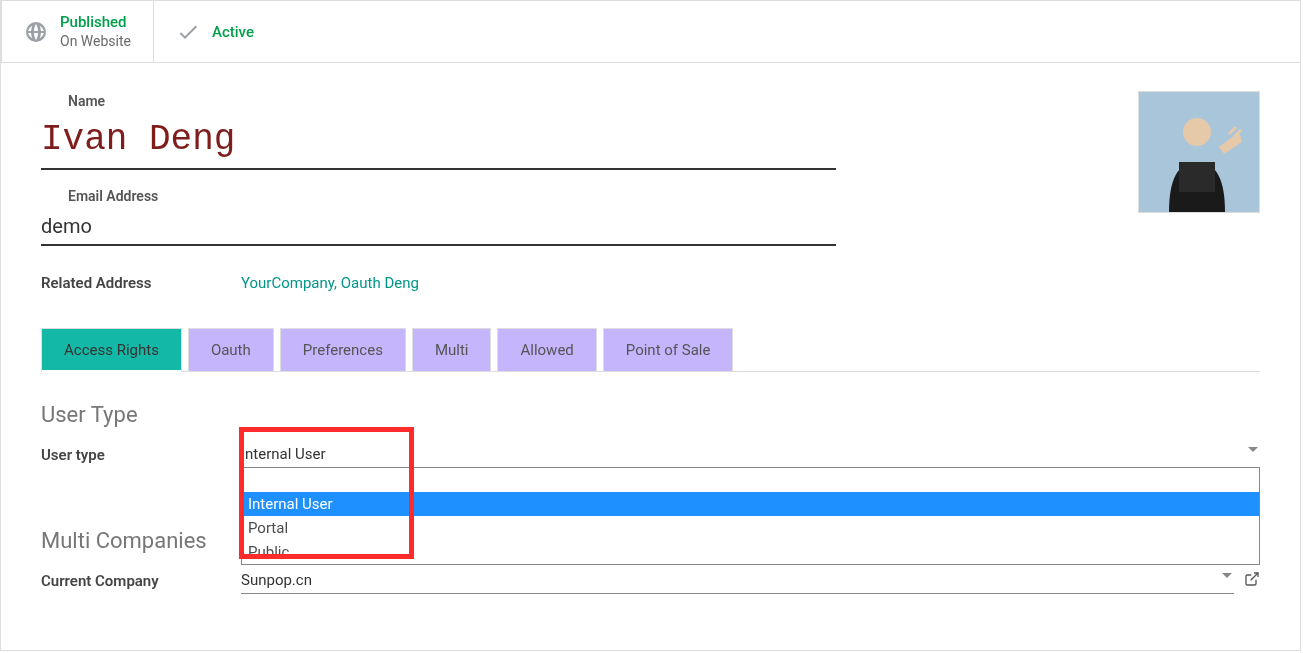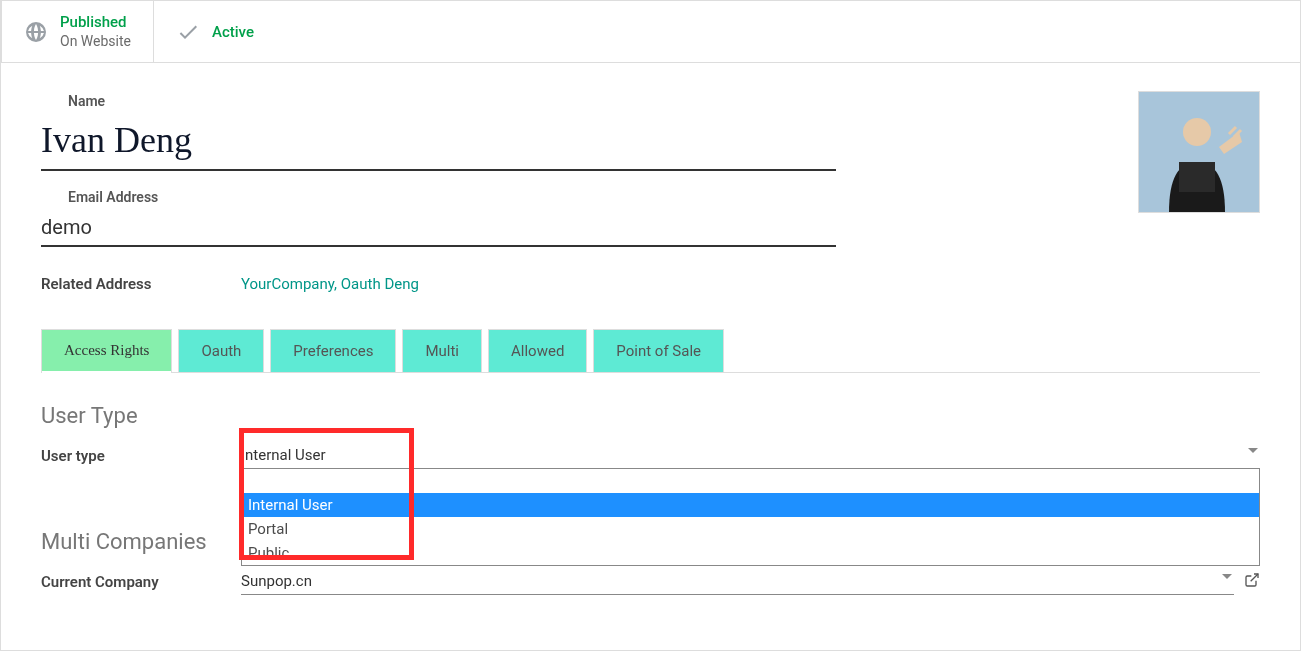--- a/index.html
+++ b/index.html
@@ -72,24 +72,24 @@
       font-weight: 600;
       font-size: 14px;
       margin-bottom: 6px;
       margin-left: 27px;
     }
     .name-input {
       width: 795px;
       border: none;
       border-bottom: 2px solid #333;
       font-size: 36px;
-      color: #0f172a;
+      color: #7f1d1d;
       padding: 4px 0 8px 0;
       outline: none;
-      font-family: Liberation Serif, serif;
+      font-family: Liberation Mono, monospace;
     }
     .email-section { margin-top: 18px; }
     .email-input {
       width: 795px;
       border: none;
       border-bottom: 2px solid #333;
       font-size: 20px;
       color: #333;
       padding: 4px 0 6px 0;
       outline: none;
@@ -114,28 +114,27 @@
       margin-top: 36px;
       border-bottom: 1px solid #ddd;
     }
     .tab {
       padding: 12px 22px;
       border: 1px solid #ddd;
       border-bottom: none;
       margin-right: 6px;
       color: #555;
       cursor: pointer;
-      background: #5eead4;
+      background: #c4b5fd;
       font-size: 15px;
     }
     .tab.active {
       color: #333;
       position: relative;
-      background: #86efac;
-      font-family: Liberation Serif, serif;
+      background: #14b8a6;
     }
     .tab.active::after {
       content: "";
       position: absolute;
       left: 0; right: 0; bottom: -1px;
       height: 2px;
       background: #fff;
     }
     .section-title {
       font-size: 22px;

